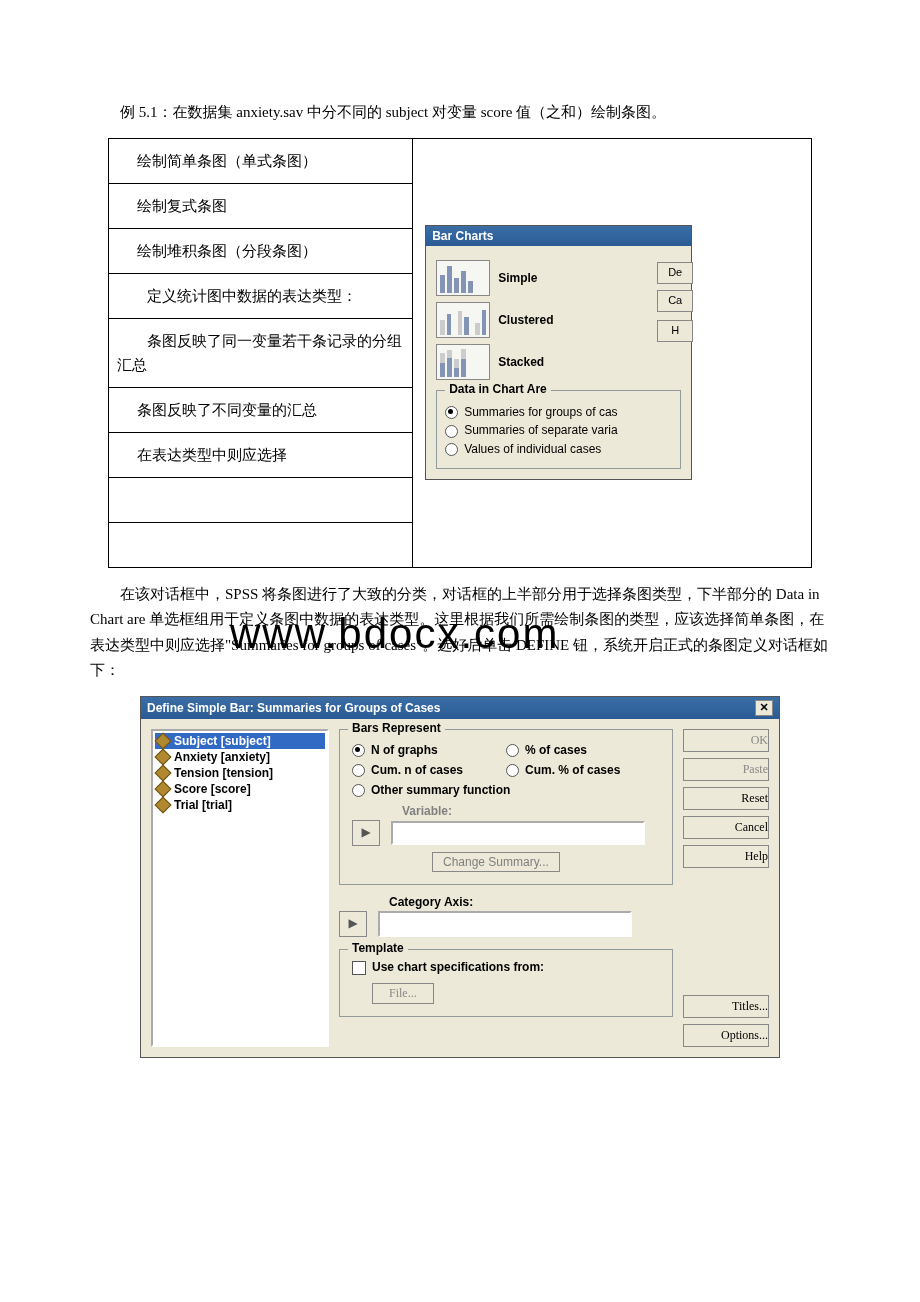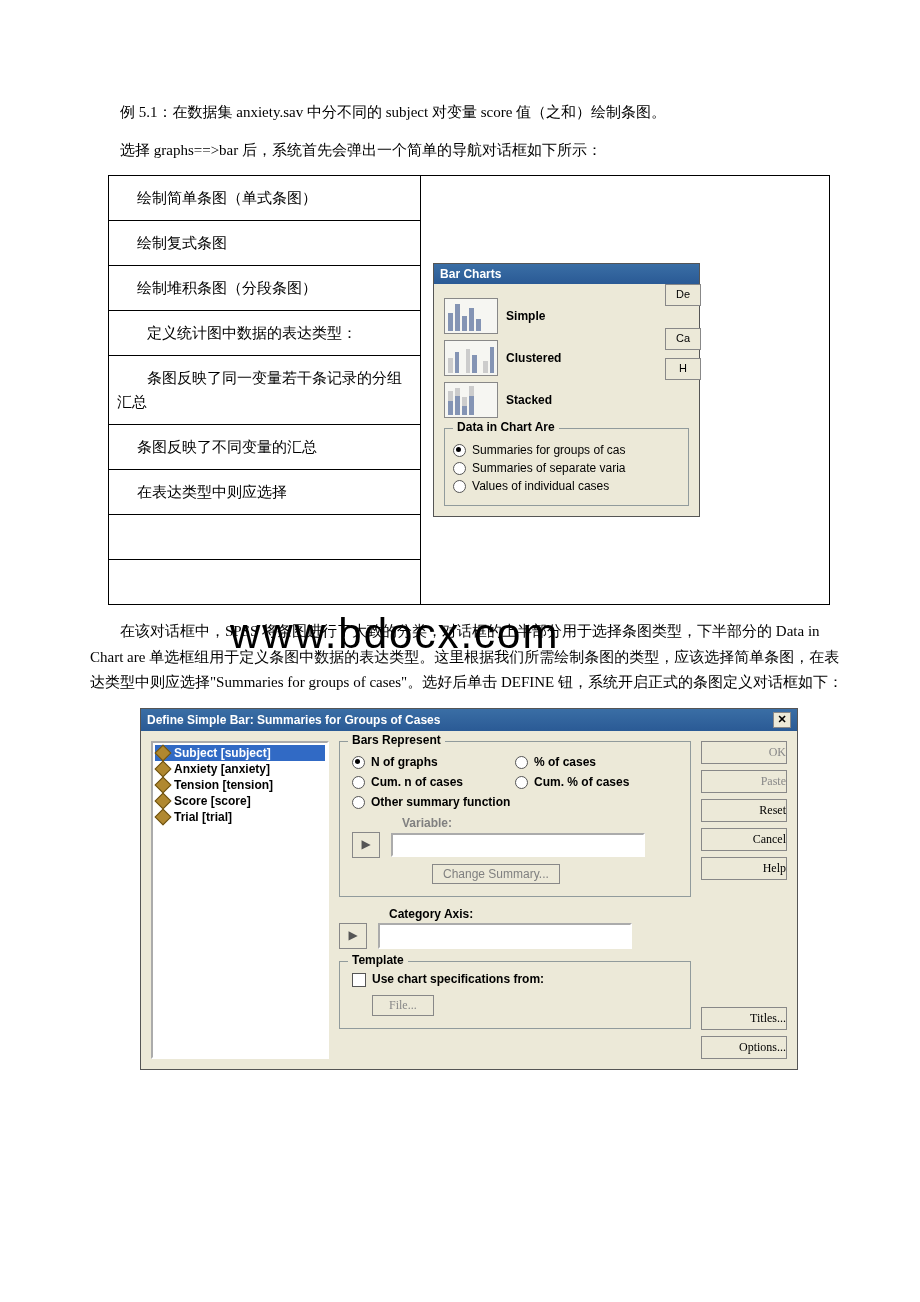--- a/index.html
+++ b/index.html
@@ -5,21 +5,21 @@
   body {
     margin: 0;
     padding: 0;
     background: #fff;
     font-family: "SimSun", "Times New Roman", serif;
     font-size: 15px;
     color: #000;
     width: 920px;
   }
   .page {
-    padding: 100px 72px 40px 90px;
+    padding: 100px 90px 40px 90px;
   }
   .para {
     line-height: 1.7;
     margin: 0 0 12px 0;
   }
   .indent { text-indent: 2em; }
   .watermark {
     position: absolute;
     left: 230px; top: 610px;
     font-size: 42px;
@@ -199,42 +199,41 @@
     display:inline-block; width:12px; height:12px;
     border:1px solid #555; background:#fff;
     margin-right:6px; vertical-align:middle;
   }
 </style>
 </head>
 <body>
 
 <div class="page">
   <div class="para indent">例 5.1：在数据集 anxiety.sav 中分不同的 subject 对变量 score 值（之和）绘制条图。</div>
-  <div class="para indent">选择 graphs==&gt;bar 后，系统首先会弹出一个简单的导航对话框如下所示：</div>
 
   <div class="watermark">www.bdocx.com</div>
 
   <div class="fig1">
     <div class="fig1-left">
       <div class="fig1-left-row">绘制简单条图（单式条图）</div>
       <div class="fig1-left-row">绘制复式条图</div>
       <div class="fig1-left-row">绘制堆积条图（分段条图）</div>
       <div class="fig1-left-row tight" style="text-indent:2em">定义统计图中数据的表达类型：</div>
       <div class="fig1-left-row tight" style="text-indent:2em">条图反映了同一变量若干条记录的分组汇总</div>
       <div class="fig1-left-row">条图反映了不同变量的汇总</div>
       <div class="fig1-left-row">在表达类型中则应选择</div>
       <div class="fig1-left-row" style="border-bottom:1px solid #000;height:18px"></div>
       <div class="fig1-left-row" style="border-bottom:none;height:14px"></div>
     </div>
 
     <div class="fig1-right">
       <div class="dlg">
         <div class="dlg-title">Bar Charts</div>
         <div class="dlg-body">
-          <div class="rbtn" style="top:0">De</div>
+          <div class="rbtn" style="top:16px">De</div>
           <div class="rbtn" style="top:44px">Ca</div>
           <div class="rbtn" style="top:74px">H</div>
 
           <div class="chart-opt">
             <div class="chart-icon">
               <span style="height:60%"></span>
                 <span style="height:90%"></span>
                 <span style="height:50%"></span>
                 <span style="height:75%"></span>
                 <span style="height:40%"></span>

